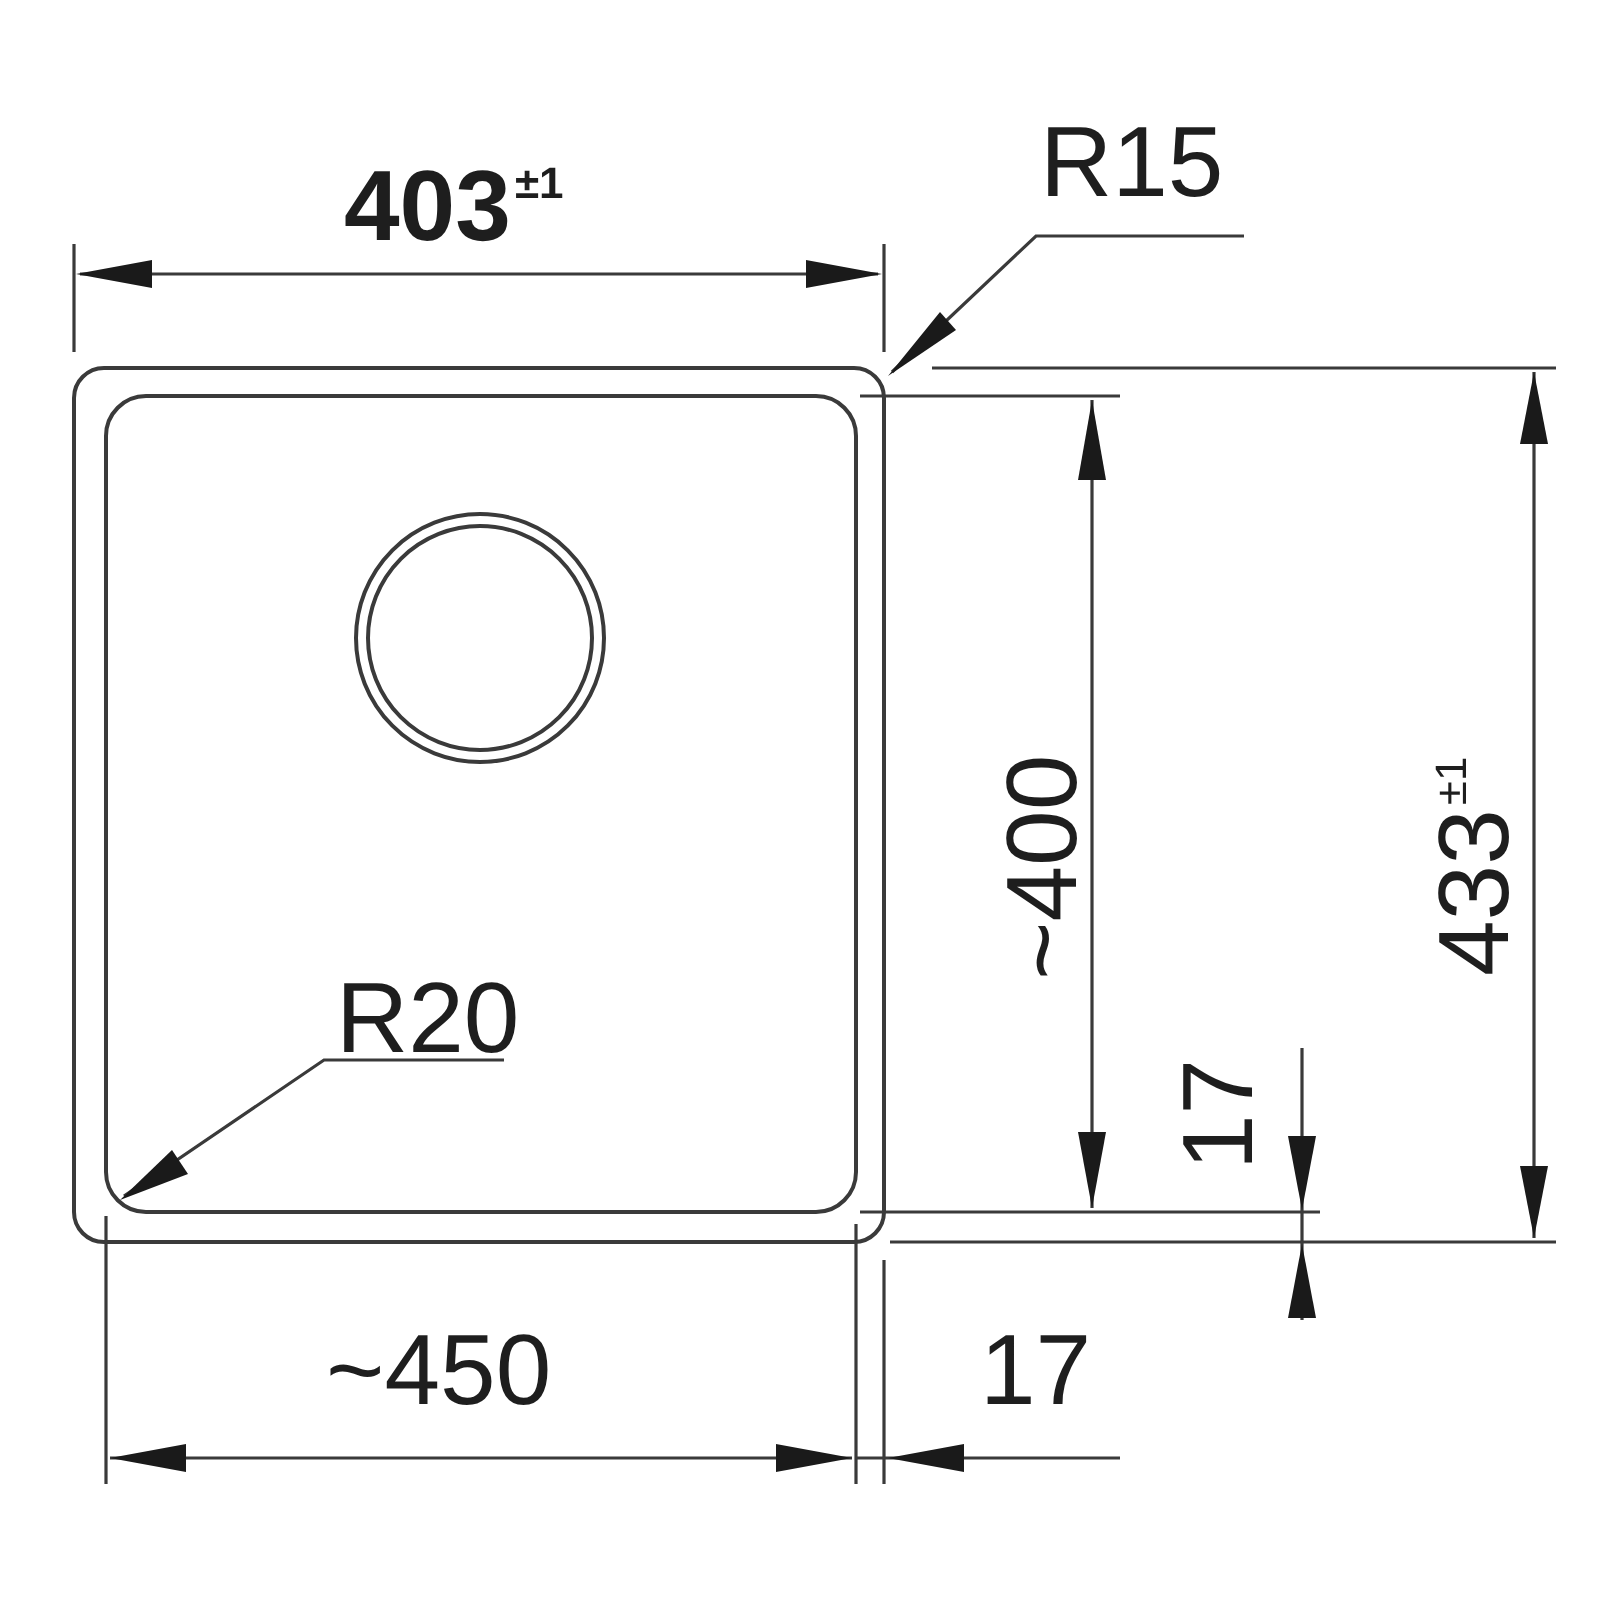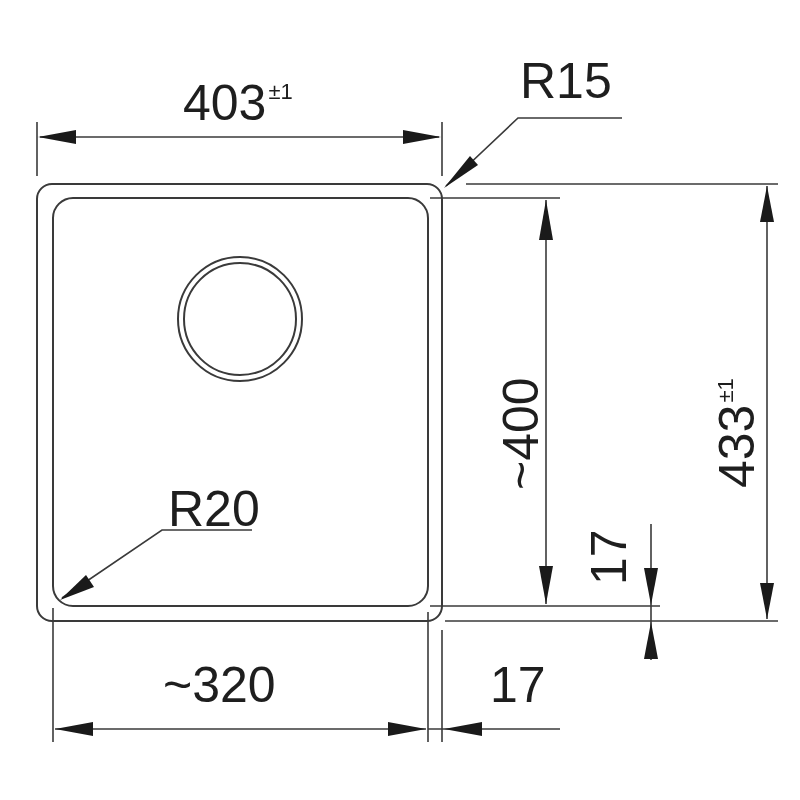--- a/index.html
+++ b/index.html
@@ -82,34 +82,34 @@
     <line class="ln-thin" x1="428" y1="729" x2="560" y2="729"></line>
     <polygon class="arrow" points="444,729 482,722 482,736"></polygon>
   </g>
 
   <g>
     <polyline class="ln-thin" points="62,598 162,530 252,530"></polyline>
     <polygon class="arrow" points="60,600 86,575 94,587"></polygon>
   </g>
 </svg>
 
-<div class="lbl" style="left:183px; top:78px;">
+<div class="lbl" style="left:172px; top:78px;font-weight:bold;">
   <span>403</span><span class="tol">
       <span class="tol-row">
         <span>±</span>
         <span>1</span>
       </span>
     </span>
 </div>
 
 <div class="lbl" style="left:520px; top:56px;text-align:right;">R15</div>
 
 <div class="lbl" style="left:168px; top:484px;">R20</div>
 
-<div class="lbl" style="left:163px; top:660px;">~320</div>
+<div class="lbl" style="left:163px; top:660px;">~450</div>
 
 <div class="lbl" style="left:490px; top:660px;">17</div>
 
 <div class="lbl rot" style="left:496px; top:490px;">~400</div>
 
 <div class="lbl rot" style="left:584px; top:585px;">17</div>
 
 <div class="lbl rot" style="left:712px; top:488px;">
   <span>433</span><span class="tol">
       <span class="tol-row">

